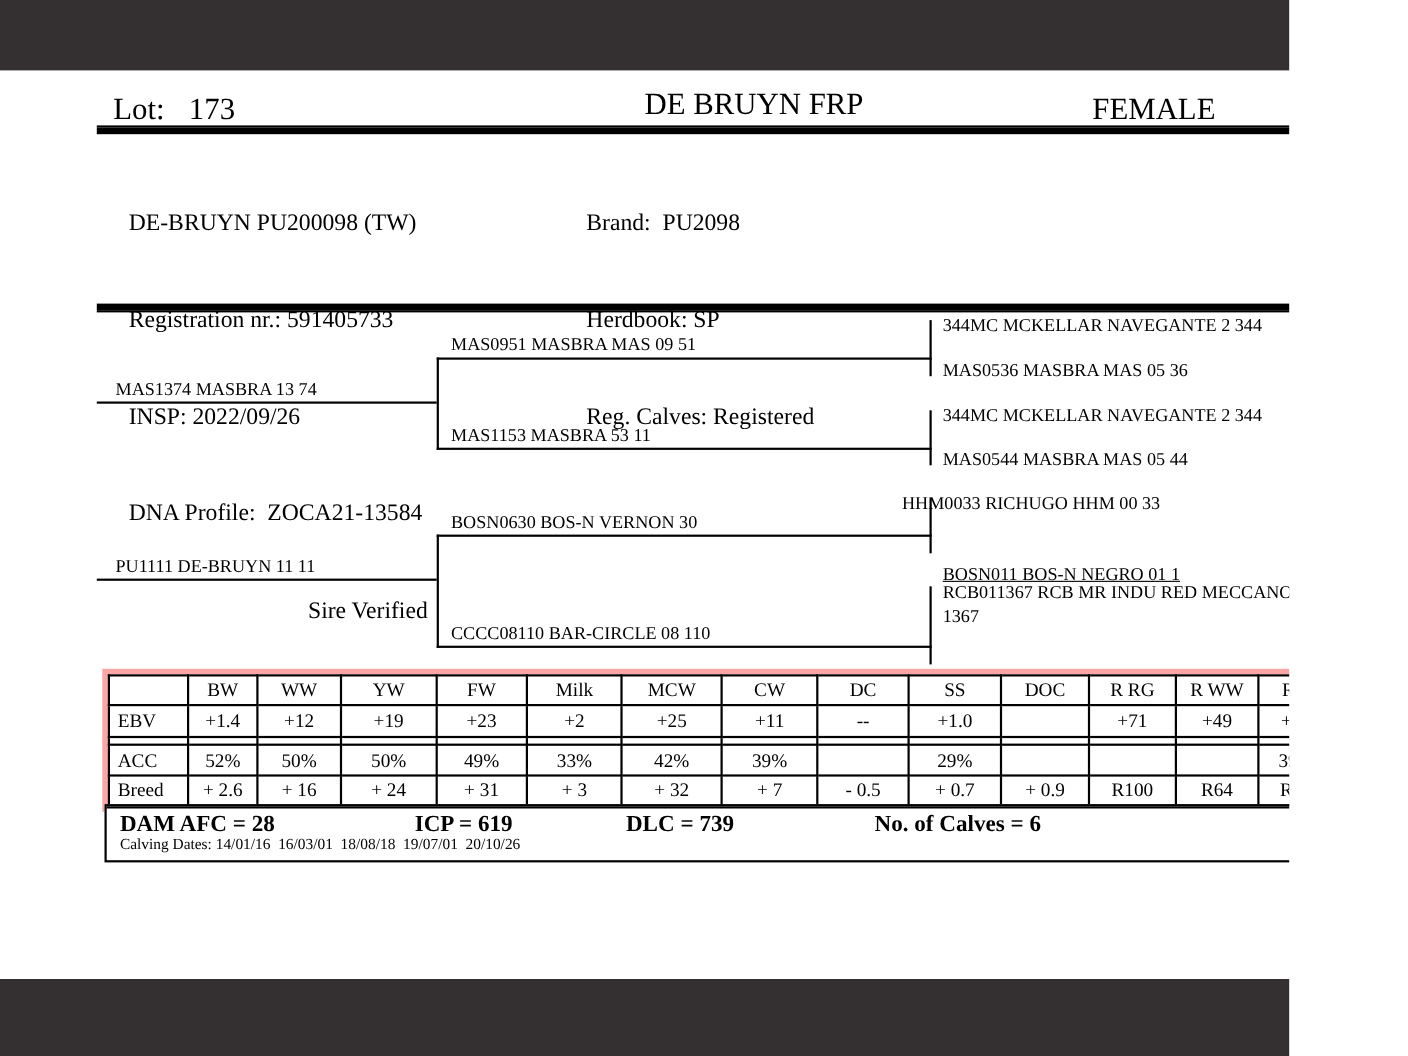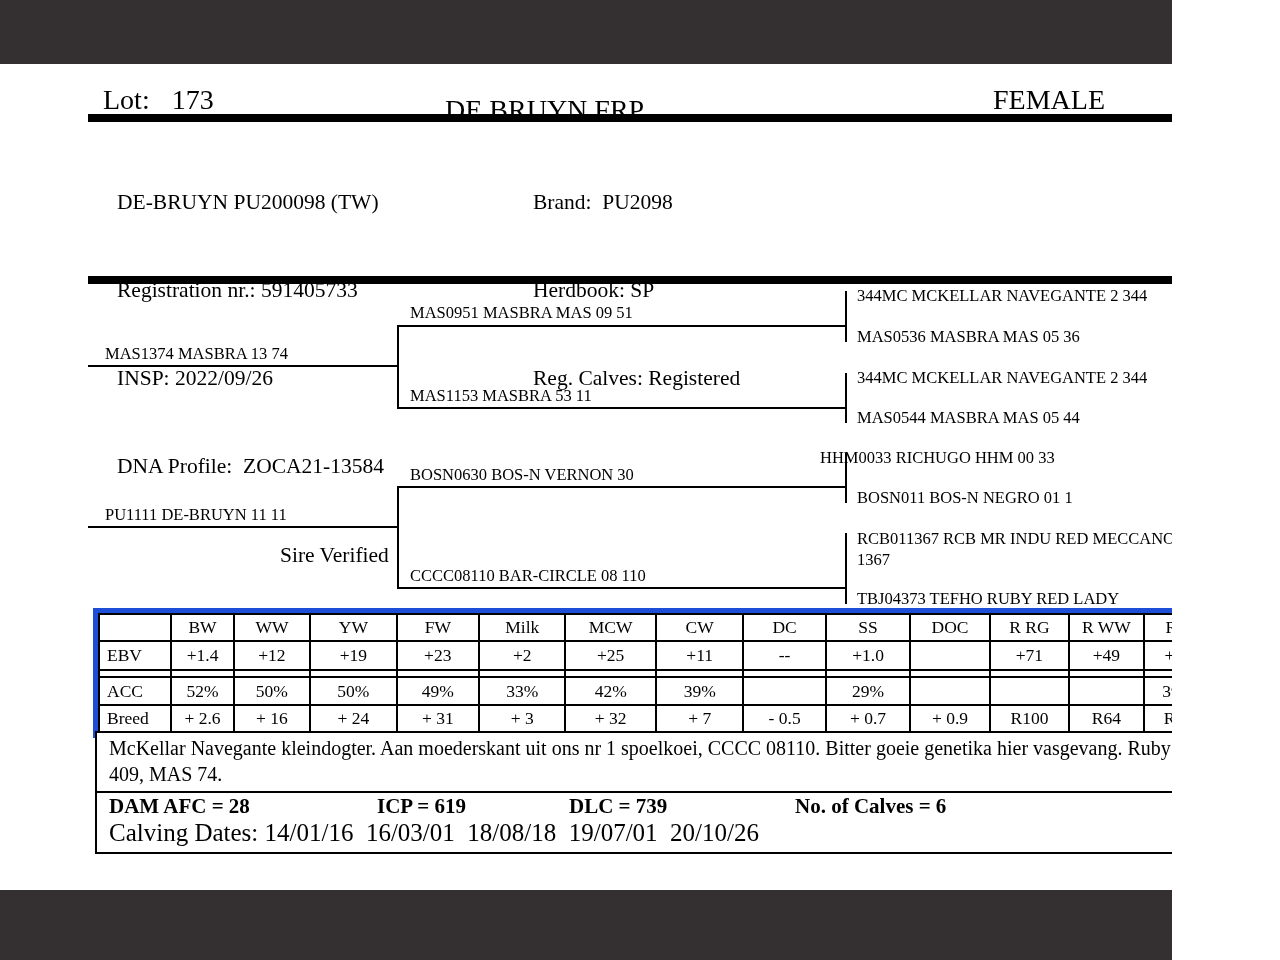--- a/index.html
+++ b/index.html
@@ -8,59 +8,59 @@
   .page { position:relative; width:1172px; height:960px; background:#ffffff; overflow:hidden; }
   .abs { position:absolute; }
   .bar { left:0; width:1280px; background:#343031; }
   .top-bar { top:0; height:64px; }
   .bottom-bar { top:890px; height:70px; }
 
   
   .hdr { font-size:28px; white-space:pre; }
   .lot { left:103px; top:84px; }
   .lot .num { margin-left:22px; }
-  .title { left:445px; top:94px; width:340px; text-align:left;font-family:Liberation Serif, serif; }
+  .title { left:445px; top:80px; width:340px; text-align:right;font-family:Liberation Serif, serif; }
   .sex { left:993px; top:84px; }
   .rule1 { left:88px; top:114px; width:1134px; height:4px;
            border-top:2px solid #000; border-bottom:6px solid #000; }
 
   
   .info { font-size:21.5px; line-height:29.4px; white-space:pre; }
   .info-c1 { left:117px; top:129px; }
   .info-c2 { left:533px; top:129px; }
   .info-c3 { left:913px; top:129px; }
   .sire-verified { padding-left:163px; }
   .rule2 { left:88px; top:276px; width:1134px; height:2px;
            border-top:6px solid #000; border-bottom:2px solid #000; }
 
   
   .ped { font-size:16.5px; white-space:nowrap; }
   .ped-wrap { white-space:normal; width:352px; line-height:21px; }
   .hline { height:2px; background:#000; }
   .vline { width:2px; background:#000; }
 
   
-  .ebv-box { left:93px; top:608px; width:1126px; border:5px solid #1d4ed8; background:#fff; }
+  .ebv-box { left:93px; top:608px; width:1126px; border:5px solid #fca5a5; background:#fff; }
   table { width:100%; border-collapse:collapse; table-layout:fixed; font-size:17.5px; }
   td, th { border:2px solid #000; text-align:center; vertical-align:middle;
            font-weight:normal; overflow:hidden; }
   .rowlab { text-align:left; padding-left:7px; }
   .h-row  { height:27px; }
   .r-ebv  { height:29px; }
   .r-gap  { height:7px; }
   .r-acc  { height:28px; }
   .r-brd  { height:27px; }
 
   
   .notes-box { left:95px; top:731px; width:1127px; border:2px solid #000; background:#fff; }
   .notes-text { font-size:20px; line-height:25.5px; padding:3px 14px 4px 12px; }
   .stats { position:relative; height:28px; border-top:2px solid #000; font-size:21px; }
   .stats span { position:absolute; top:1px; white-space:pre;font-weight:bold; }
   .st-dam { left:12px; } .st-icp { left:280px; } .st-dlc { left:472px; } .st-cal { left:698px; }
-  .dates { font-size:25px; padding:0 0 5px 12px; white-space:pre; }
+  .dates { font-size:14px; padding:0 0 5px 12px; white-space:pre; }
 </style>
 </head>
 <body>
 
 <div class="page">
 
   <div class="abs bar top-bar"></div>
   <div class="abs bar bottom-bar"></div>
 
   <div class="abs hdr lot"><span>Lot:</span><span class="num">173</span></div>
@@ -86,23 +86,22 @@
   <div class="abs ped" style="left:105px; top:505px;">PU1111 DE-BRUYN 11 11</div>
   <div class="abs ped" style="left:410px; top:303px;">MAS0951 MASBRA MAS 09 51</div>
   <div class="abs ped" style="left:410px; top:386px;">MAS1153 MASBRA 53 11</div>
   <div class="abs ped" style="left:410px; top:465px;">BOSN0630 BOS-N VERNON 30</div>
   <div class="abs ped" style="left:410px; top:566px;">CCCC08110 BAR-CIRCLE 08 110</div>
   <div class="abs ped" style="left:857px; top:286px;">344MC MCKELLAR NAVEGANTE 2 344</div>
   <div class="abs ped" style="left:857px; top:327px;">MAS0536 MASBRA MAS 05 36</div>
   <div class="abs ped" style="left:857px; top:368px;">344MC MCKELLAR NAVEGANTE 2 344</div>
   <div class="abs ped" style="left:857px; top:408px;">MAS0544 MASBRA MAS 05 44</div>
   <div class="abs ped" style="left:820px; top:448px;">HHM0033 RICHUGO HHM 00 33</div>
-  <div class="abs ped" style="left:857px; top:488px;">BOSN011 BOS-N NEGRO 01 1</div>
+  <div class="abs ped" style="left:857px; top:512px;text-decoration:underline;">BOSN011 BOS-N NEGRO 01 1</div>
   <div class="abs ped ped-wrap" style="left:857px; top:528px;">RCB011367 RCB MR INDU RED MECCANO 1367</div>
-  <div class="abs ped" style="left:857px; top:589px;">TBJ04373 TEFHO RUBY RED LADY</div>
 
   <div class="abs hline" style="left:88px;  top:365px; width:309px;"></div>
   <div class="abs hline" style="left:88px;  top:526px; width:309px;"></div>
   <div class="abs hline" style="left:397px; top:325px; width:450px;"></div>
   <div class="abs hline" style="left:397px; top:407px; width:450px;"></div>
   <div class="abs hline" style="left:397px; top:486px; width:450px;"></div>
   <div class="abs hline" style="left:397px; top:587px; width:450px;"></div>
   <div class="abs vline" style="left:397px; top:325px; height:84px;"></div>
   <div class="abs vline" style="left:397px; top:486px; height:103px;"></div>
   <div class="abs vline" style="left:845px; top:291px; height:51px;"></div>
@@ -207,21 +206,20 @@
         <td>+ 0.9</td>
         <td>R100</td>
         <td>R64</td>
         <td>R70</td>
       </tr>
     </tbody>
       </table>
   </div>
 
   <div class="abs notes-box">
-    <div class="notes-text">McKellar Navegante kleindogter. Aan moederskant uit ons nr 1 spoelkoei, CCCC 08110. Bitter goeie genetika hier vasgevang. Ruby 409, MAS 74.</div>
     <div class="stats">
       <span class="st-dam">DAM AFC = 28</span>
       <span class="st-icp">ICP = 619</span>
       <span class="st-dlc">DLC = 739</span>
       <span class="st-cal">No. of Calves = 6</span>
     </div>
     <div class="dates">Calving Dates: 14/01/16  16/03/01  18/08/18  19/07/01  20/10/26</div>
   </div>
 
 </div>

